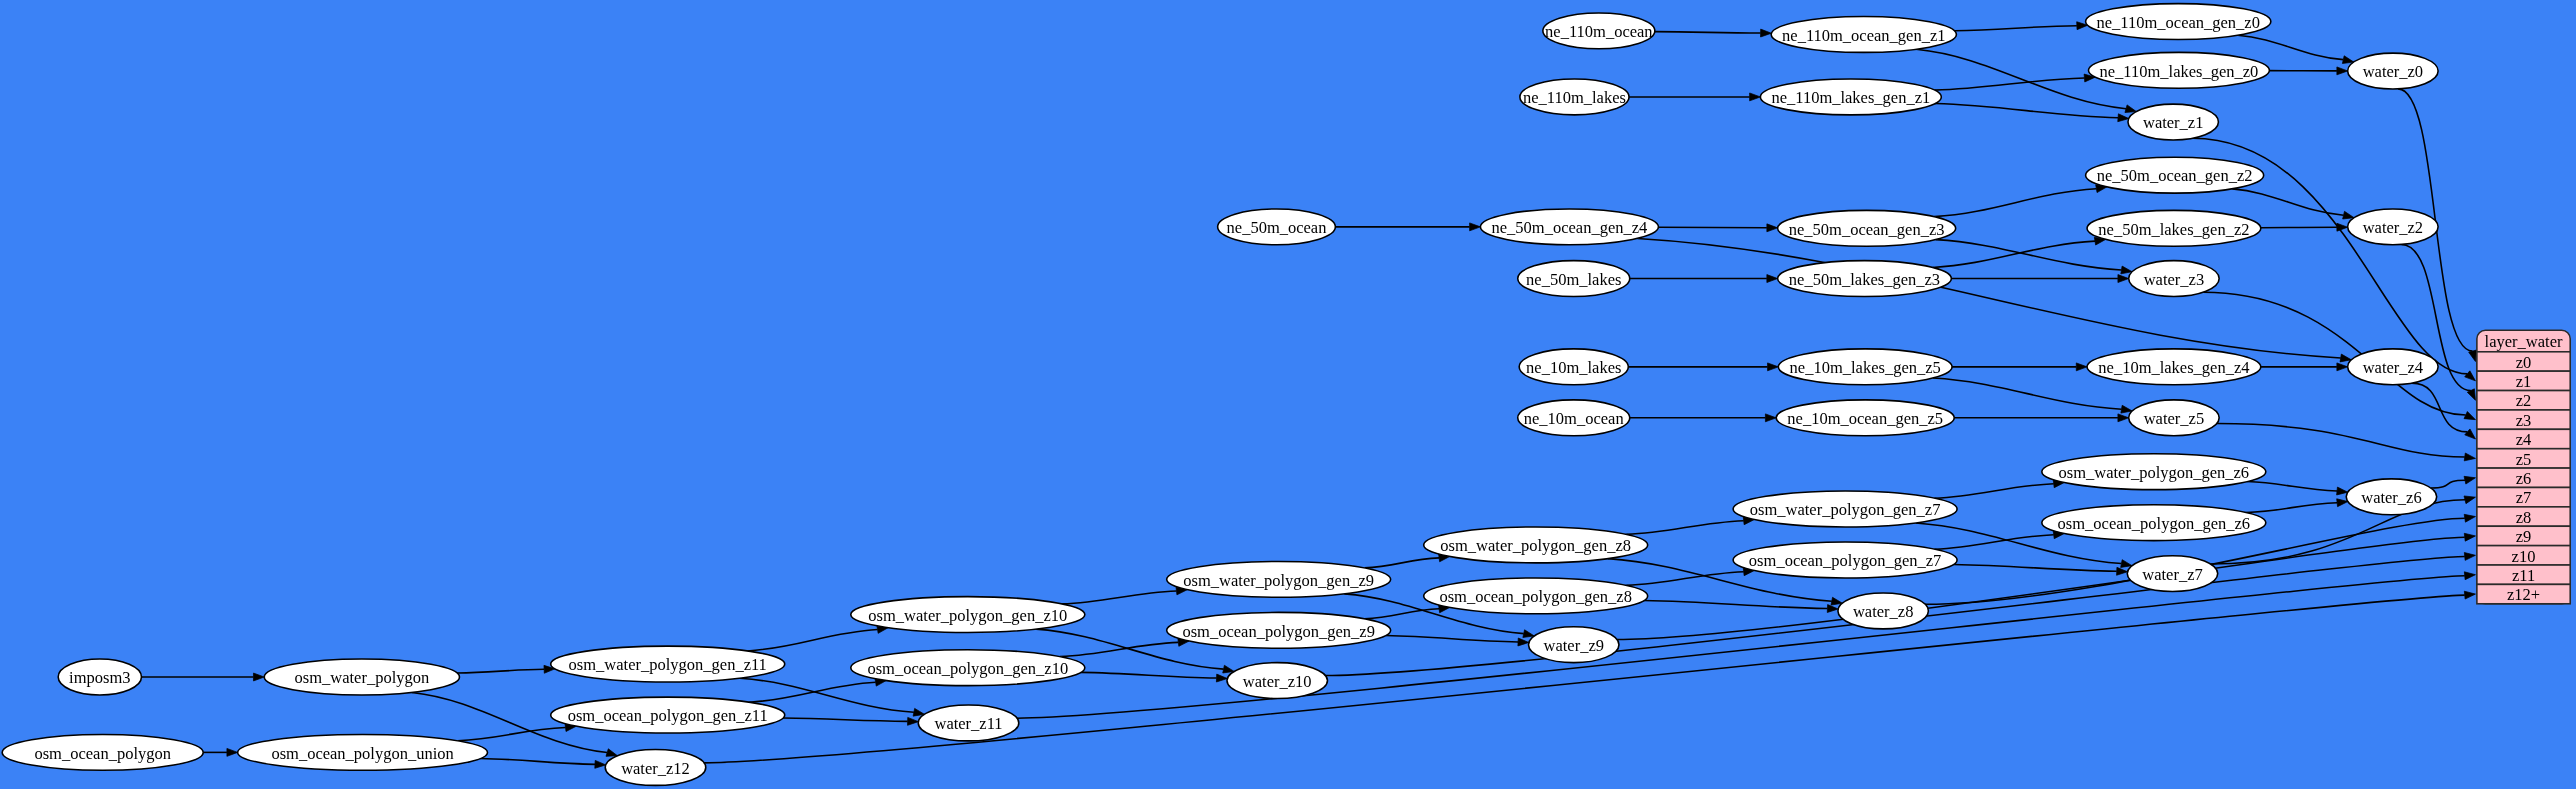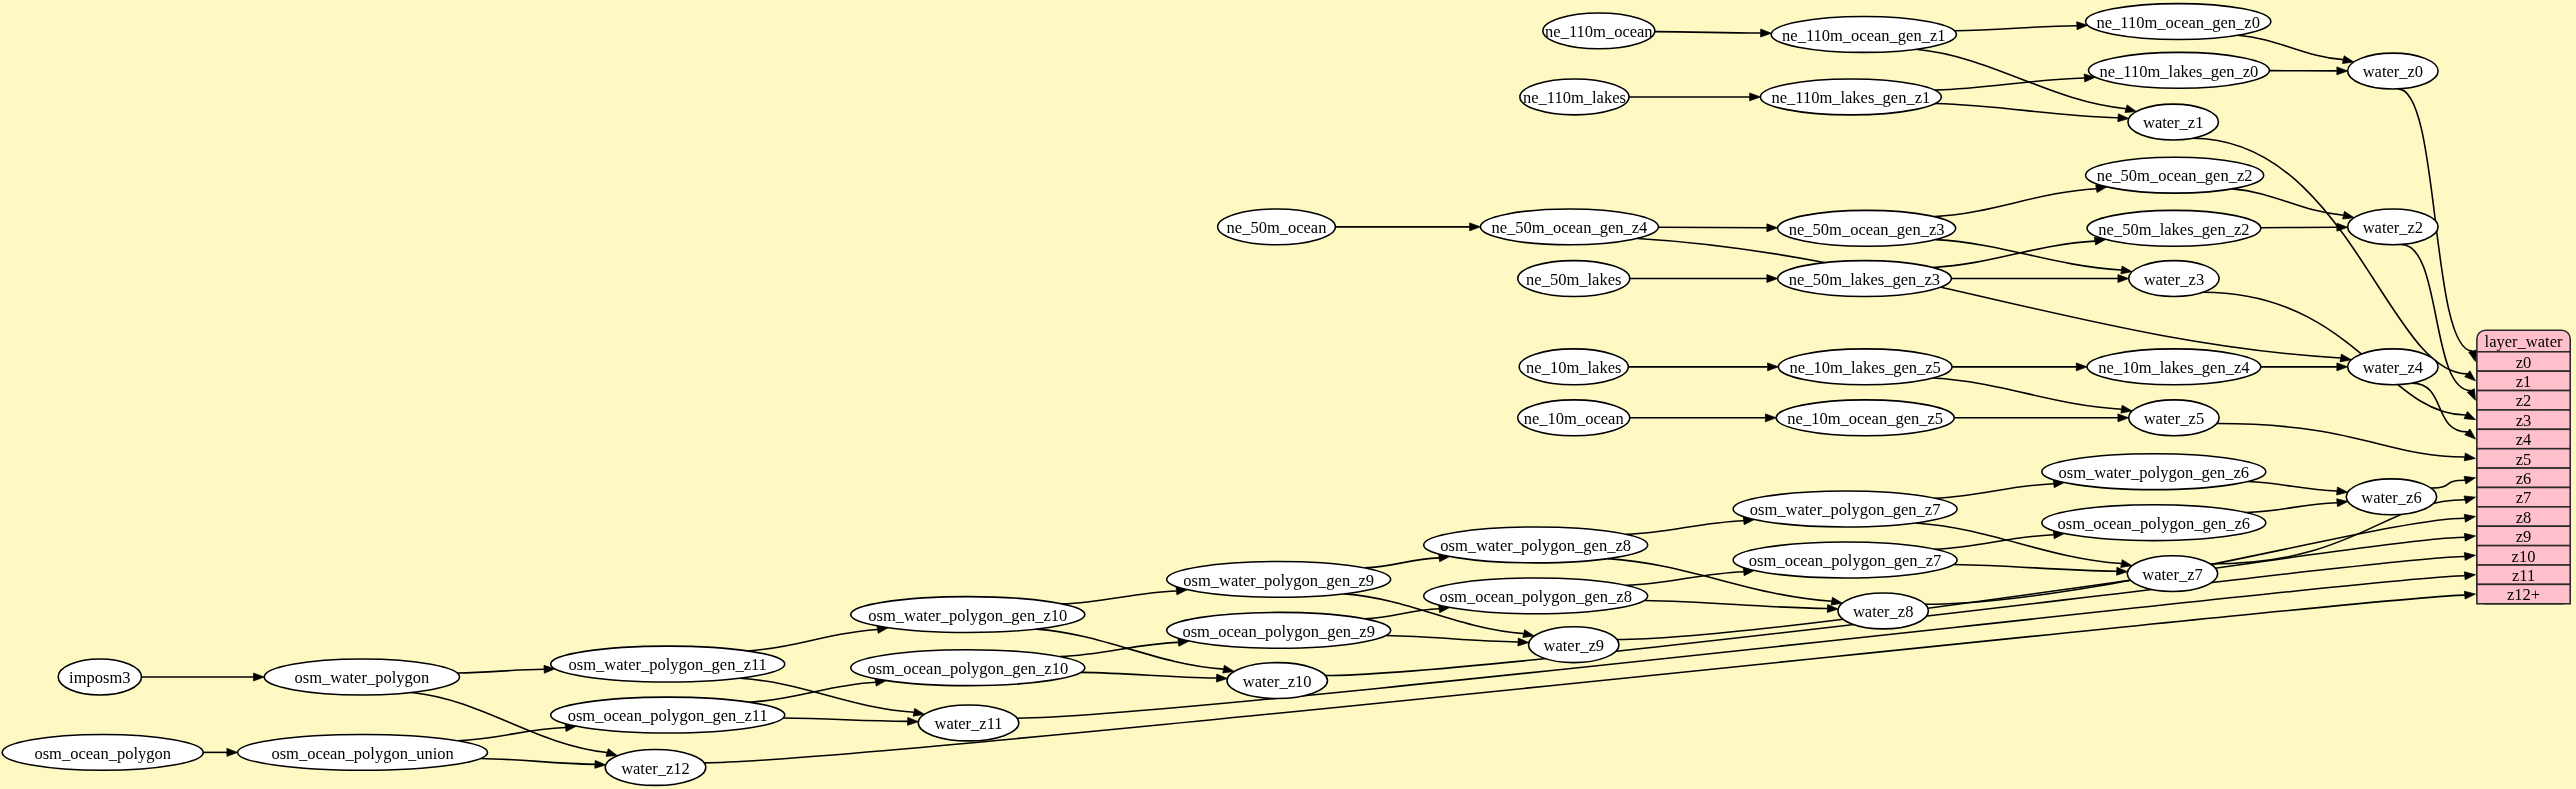--- a/index.html
+++ b/index.html
@@ -1,17 +1,17 @@
 <!DOCTYPE html>
 <html style="font-size:11.5px"><head>
 <meta charset="utf-8">
 <style>
   html,body{margin:0;padding:0;background:#ffffff;}
   body{width:2576px;height:789px;overflow:hidden;font-family:"Liberation Serif",serif;}
-  #stage{position:relative;width:2576px;height:789px;background:#fef9c3;}
+  #stage{position:relative;width:2576px;height:789px;background:#3b82f6;}
   svg#graph{position:absolute;left:0;top:0;width:2576px;height:789px;display:block;}
   .node-ellipse{fill:#ffffff;stroke:#000000;stroke-width:2.2;}
   .node-label{font-family:"Liberation Serif",serif;font-size:23px;fill:#000000;text-anchor:middle;dominant-baseline:central;}
   .edge-path{fill:none;stroke:#000000;stroke-width:2.2;}
   .arrow-head{fill:#000000;stroke:#000000;stroke-width:1;}
   .tbl-cell{fill:#ffc0cb;stroke:#2a2a2a;stroke-width:2.2;}
   .tbl-label{font-family:"Liberation Serif",serif;font-size:23px;fill:#000000;text-anchor:middle;dominant-baseline:central;}
   .tbl-title{font-family:"Liberation Serif",serif;font-size:23px;fill:#000000;text-anchor:middle;dominant-baseline:central;}
 </style>
 </head>

